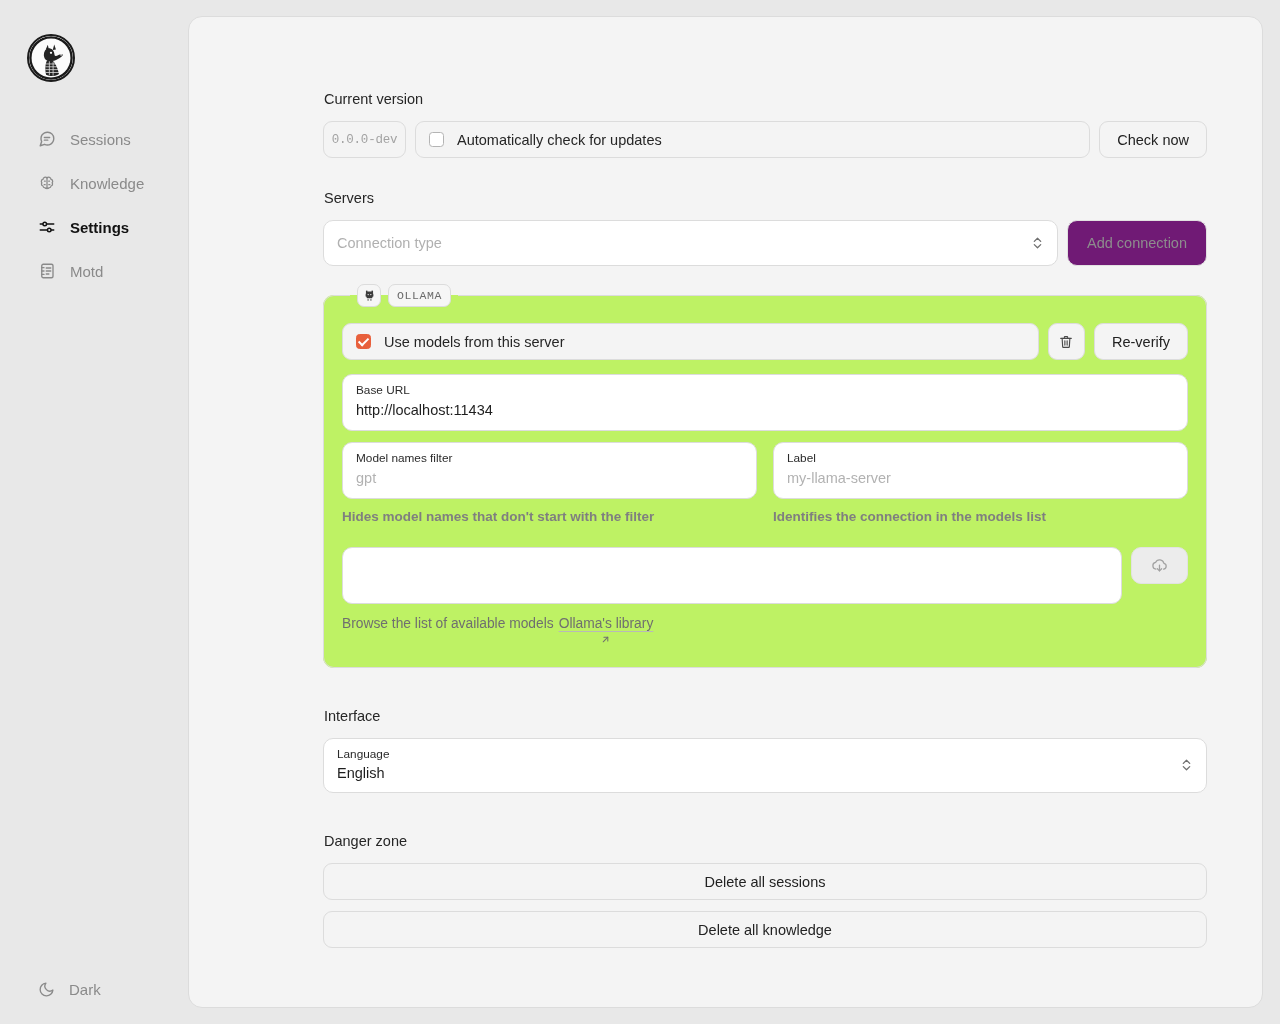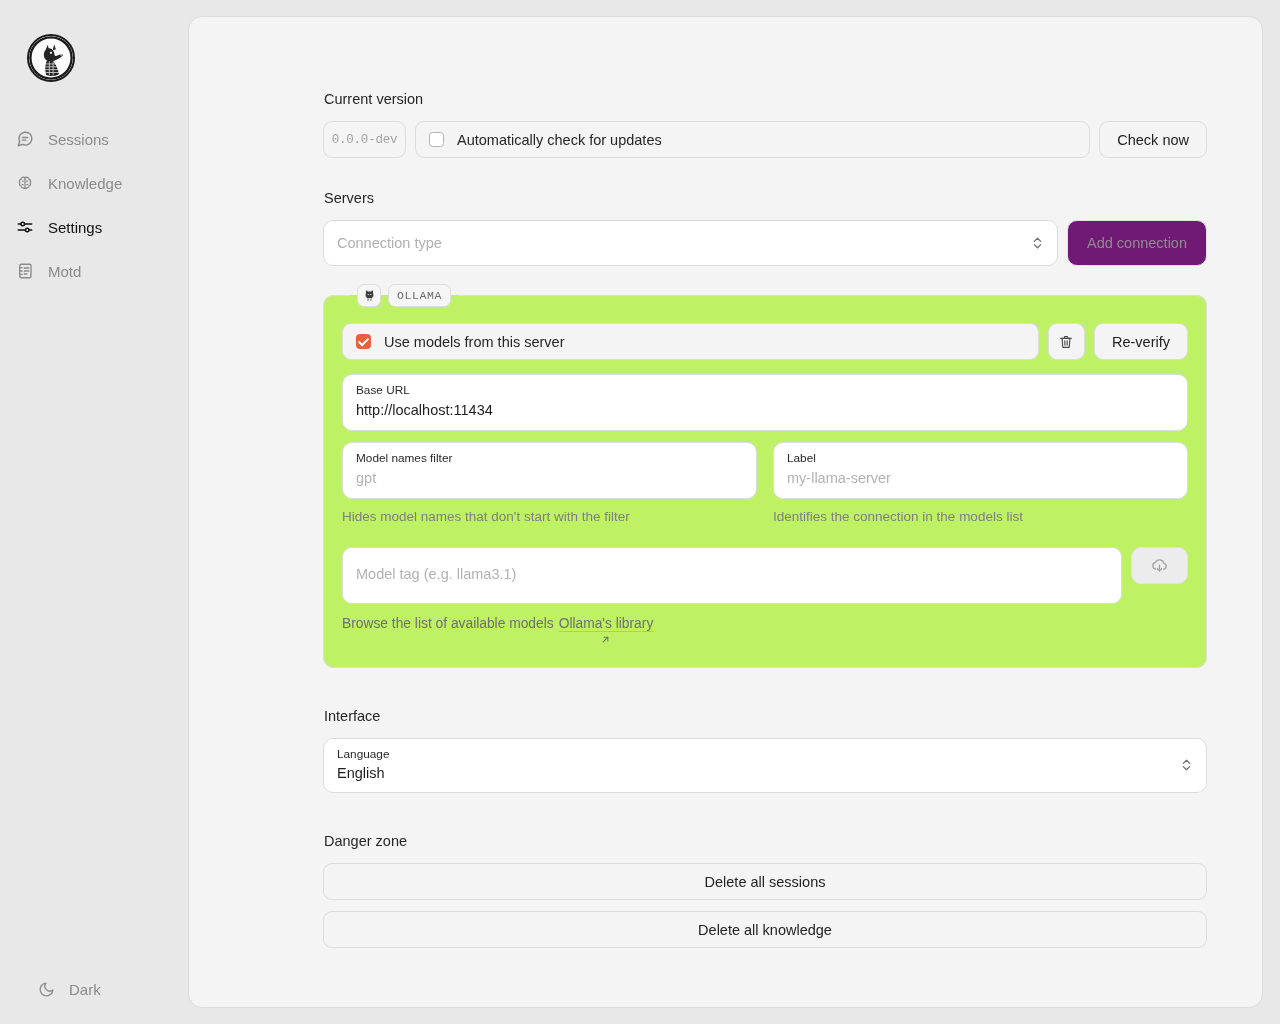--- a/index.html
+++ b/index.html
@@ -37,29 +37,29 @@
     border: 2.5px solid #1b1b1b;
     overflow: hidden;
     display: block;
   }
   .nav { margin-top: 42px; display: flex; flex-direction: column; }
   .nav-item {
     display: flex;
     align-items: center;
     gap: 14px;
     height: 30px;
-    padding-left: 16px;
+    padding-left: 38px;
     margin-bottom: 14px;
     color: #8a8a8a;
     font-size: 15px;
     cursor: pointer;
     text-decoration: none;
   }
   .nav-item .ico { width: 18px; height: 18px; display: block; flex: 0 0 18px; }
-  .nav-item.active { color: #111111; font-weight: 400; }
+  .nav-item.active { color: #111111; font-weight: 700; }
   .nav-item.active .ico { color: #111111; }
   .nav-label { line-height: 1; }
   .spacer { flex: 1 1 auto; }
   .theme-toggle {
     display: flex;
     align-items: center;
     gap: 14px;
     padding-left: 38px;
     margin-bottom: 26px;
     color: #8a8a8a;
@@ -259,20 +259,21 @@
   .field-value.ph { color: #b2b2b2; }
   .field.tall { min-height: 57px; justify-content: center; }
 
   .two-col { display: flex; gap: 16px; }
   .two-col > .col { flex: 1 1 0; min-width: 0; }
   .helper {
     font-size: 13.5px;
     color: #7f7f7f;
     margin-top: 10px;
     line-height: 1.2;
+    font-weight: bold;
   }
   .pull-row { display: flex; gap: 9px; align-items: stretch; margin-top: 22px; }
   .pull-field { flex: 1 1 auto; }
   .pull-btn {
     width: 57px;
     flex: 0 0 57px;
     border-radius: 10px;
   }
   .pull-btn .ico { width: 19px; height: 19px; }
   .browse-line {
@@ -475,21 +476,20 @@
               <div class="field tall">
                 <span class="field-label">Label</span>
                 <span class="field-value ph">my-llama-server</span>
               </div>
               <div class="helper">Identifies the connection in the models list</div>
             </div>
           </div>
 
           <div class="pull-row">
             <div class="field tall pull-field">
-              <span class="field-value ph">Model tag (e.g. llama3.1)</span>
             </div>
             <button class="icon-btn muted pull-btn">
               <svg class="ico" viewBox="0 0 24 24" fill="none" stroke="currentColor" stroke-width="1.6" stroke-linecap="round" stroke-linejoin="round">
                 <path d="M7.5 16.5A4.2 4.2 0 0 1 7 8.2 5.6 5.6 0 0 1 17.6 9.4a3.6 3.6 0 0 1-.4 7.1"></path>
                 <path d="M12 11.5v7.2"></path>
                 <path d="M9.3 16.1 12 18.8l2.7-2.7"></path>
               </svg>
             </button>
           </div>
 

